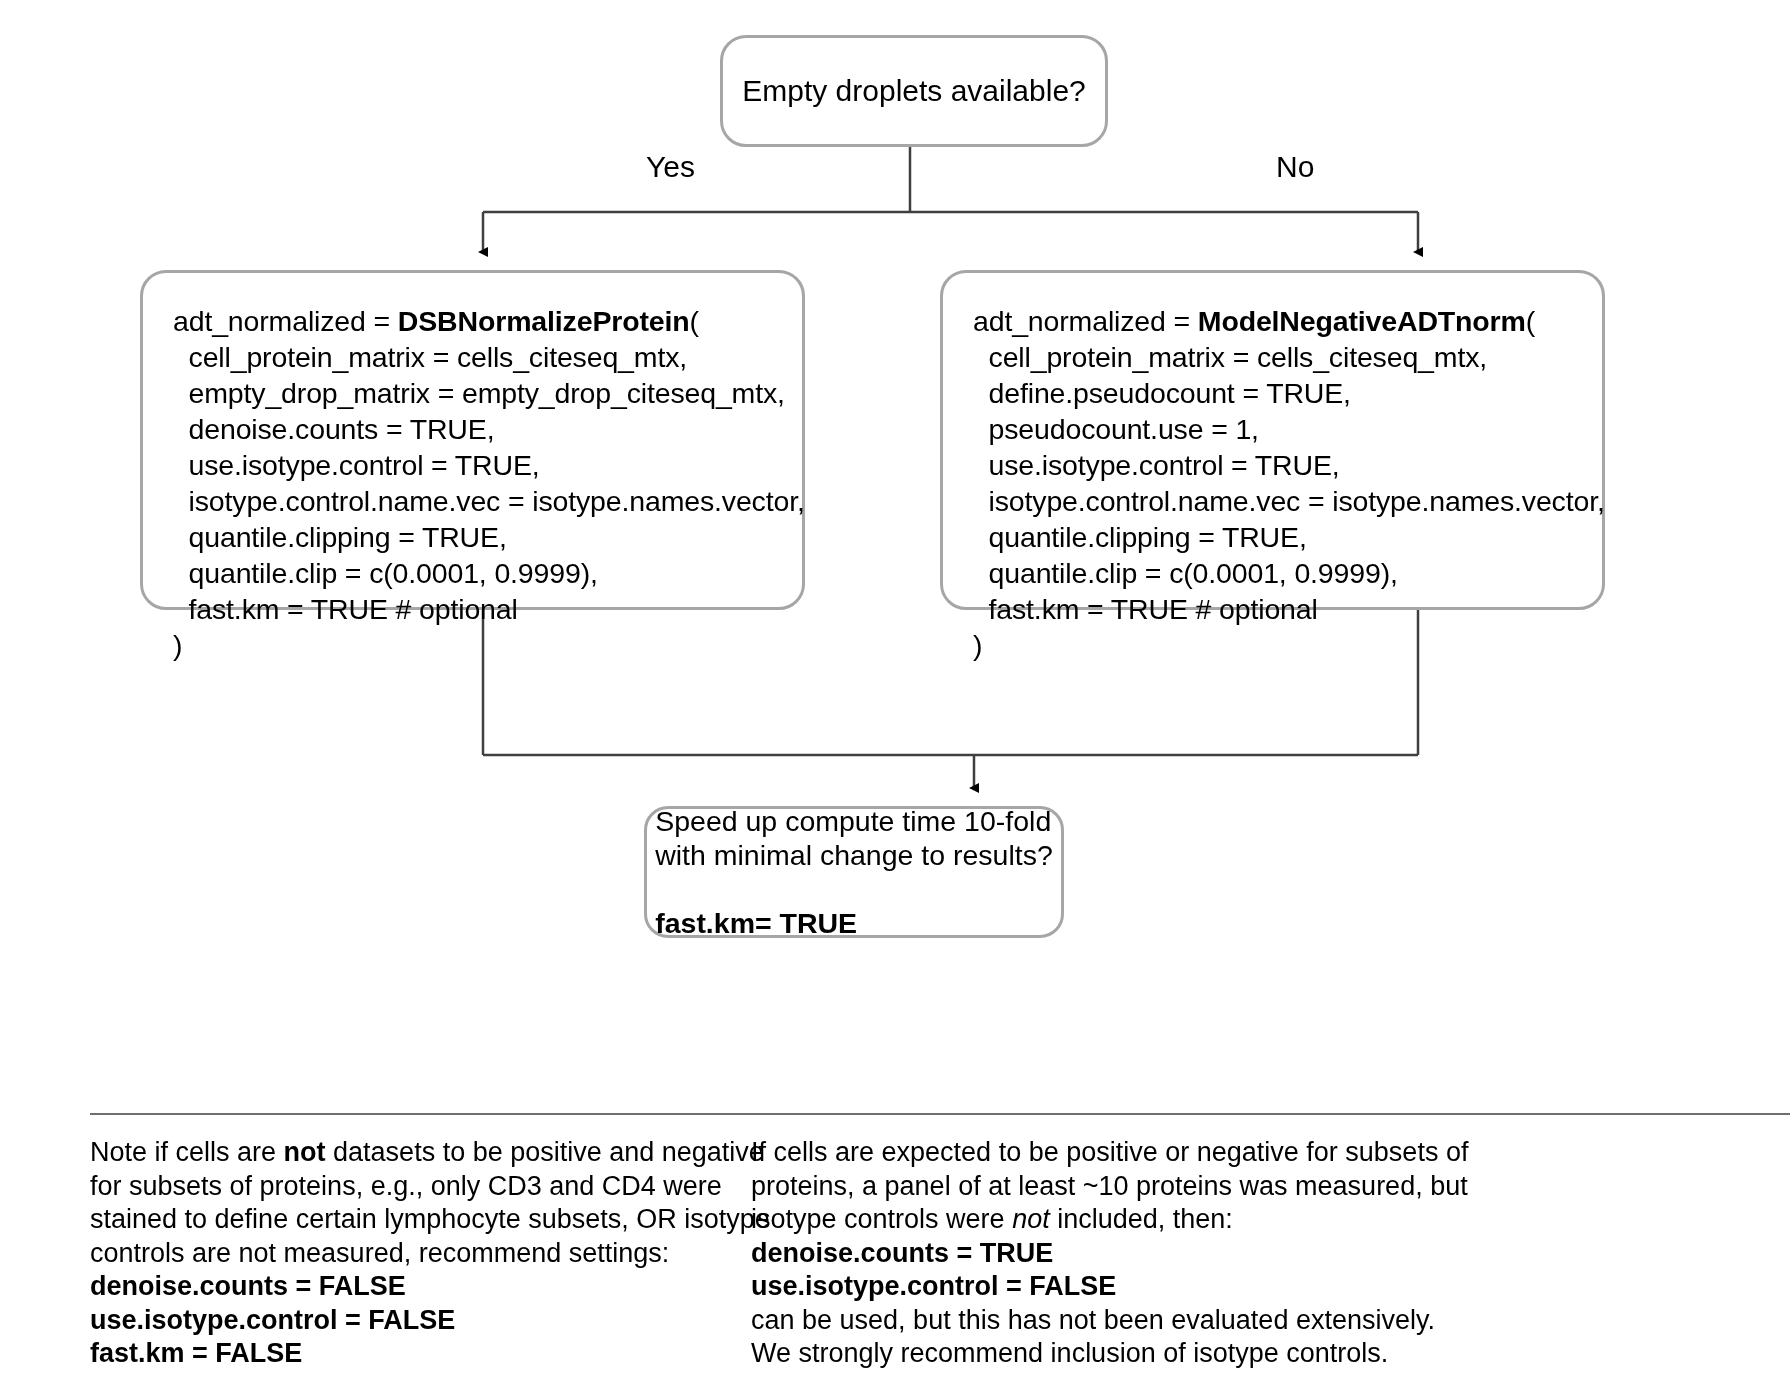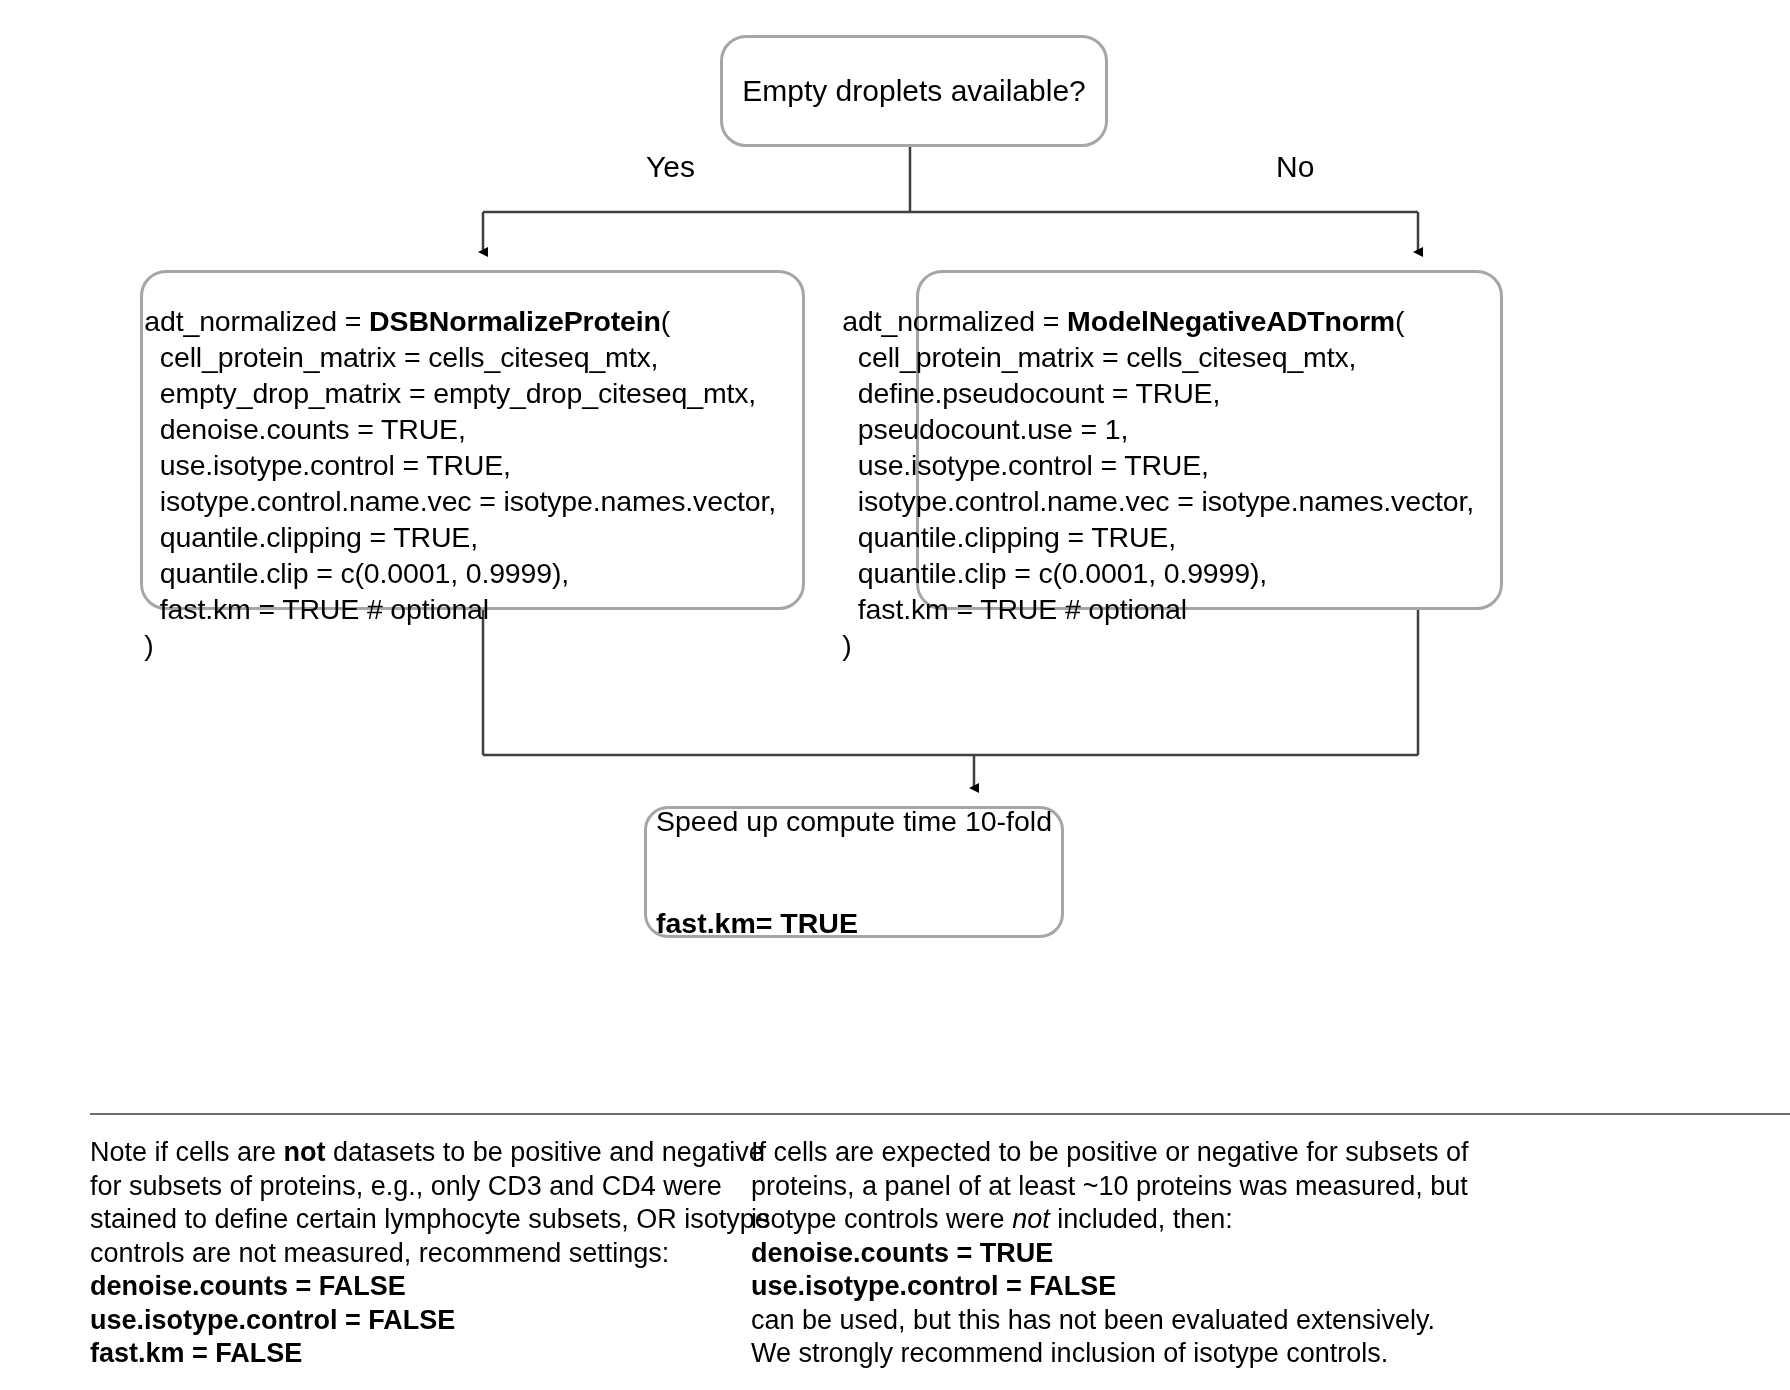--- a/index.html
+++ b/index.html
@@ -51,33 +51,33 @@
   #node-root .node-text {
     font-size: 30px;
     line-height: 1.25;
     text-align: center;
     white-space: nowrap;
   }
 
   
   .code-node {
     align-items: flex-start;
-    justify-content: flex-end;
+    justify-content: flex-start;
     padding: 30px 26px 26px 30px;
   }
   #node-dsb {
     left: 92px;
     top: 270px;
     width: 665px;
     height: 340px;
   }
   #node-mna {
-    left: 868px;
+    left: 892px;
     top: 270px;
-    width: 587px;
+    width: 665px;
     height: 340px;
   }
   .code-lines {
     font-size: 28.5px;
     line-height: 36px;
     white-space: pre;
     letter-spacing: -0.15px;
   }
   .code-lines .ln { display: block; }
   .code-lines b { font-weight: bold; }
@@ -167,21 +167,21 @@
     <div class="code-lines" id="dsb-lines"><span class="ln"><span>adt_normalized = </span><b>DSBNormalizeProtein</b><span>(</span></span><span class="ln"><span>  cell_protein_matrix = cells_citeseq_mtx,</span></span><span class="ln"><span>  empty_drop_matrix = empty_drop_citeseq_mtx,</span></span><span class="ln"><span>  denoise.counts = TRUE,</span></span><span class="ln"><span>  use.isotype.control = TRUE,</span></span><span class="ln"><span>  isotype.control.name.vec = isotype.names.vector,</span></span><span class="ln"><span>  quantile.clipping = TRUE,</span></span><span class="ln"><span>  quantile.clip = c(0.0001, 0.9999),</span></span><span class="ln"><span>  fast.km = TRUE # optional</span></span><span class="ln"><span>)</span></span></div>
   </div>
 
   <div class="node code-node" id="node-mna">
     <div class="code-lines" id="mna-lines"><span class="ln"><span>adt_normalized = </span><b>ModelNegativeADTnorm</b><span>(</span></span><span class="ln"><span>  cell_protein_matrix = cells_citeseq_mtx,</span></span><span class="ln"><span>  define.pseudocount = TRUE,</span></span><span class="ln"><span>  pseudocount.use = 1,</span></span><span class="ln"><span>  use.isotype.control = TRUE,</span></span><span class="ln"><span>  isotype.control.name.vec = isotype.names.vector,</span></span><span class="ln"><span>  quantile.clipping = TRUE,</span></span><span class="ln"><span>  quantile.clip = c(0.0001, 0.9999),</span></span><span class="ln"><span>  fast.km = TRUE # optional</span></span><span class="ln"><span>)</span></span></div>
   </div>
 
   <div class="node" id="node-fastkm">
     <div class="node-text">
       <span class="ln">Speed up compute time 10-fold</span><br>
-      <br>
+      <span class="ln">with minimal change to results?</span><br>
       <br>
       <span class="ln bold-line">fast.km= TRUE</span>
     </div>
   </div>
 
   <div id="footer-rule"></div>
 
   <div class="footer-col" id="footer-left">
     <span class="ln"><span>Note if cells are </span><b>not</b><span> datasets to be positive and negative</span></span>
     <span class="ln">for subsets of proteins, e.g., only CD3 and CD4 were</span>

